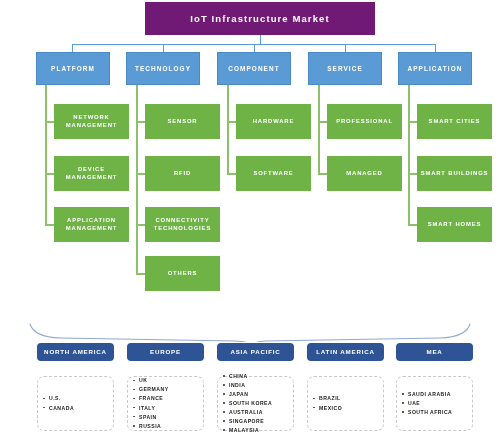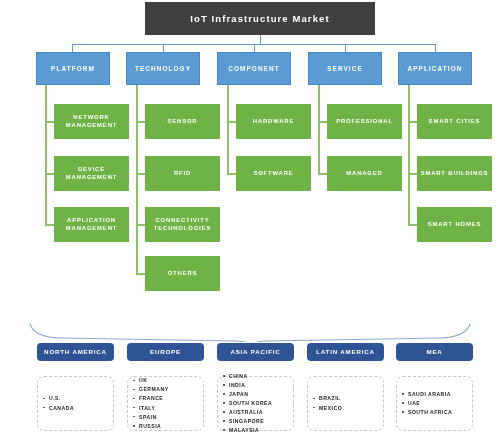--- a/index.html
+++ b/index.html
@@ -118,21 +118,21 @@
     width: 500px;
     height: 30px;
     z-index: 1;
   }
 </style>
 </head>
 <body>
 
 <div id="chart-root" style="background: rgb(255, 255, 255);">
 
-  <div class="node root-node" style="background: #404040;">
+  <div class="node root-node" style="background: #701a75;">
     <span>IoT Infrastructure Market</span>
   </div>
 
   <div class="conn conn-blue" style="left: 259.5px; top: 35px; width: 1px; height: 9px; background: rgb(91, 155, 213);"></div>
   <div class="conn conn-blue" style="left: 72px; top: 43.5px; width: 364px; height: 1px; background: rgb(91, 155, 213);"></div>
   <div class="conn conn-blue" style="left: 72px; top: 43.5px; width: 1px; height: 9px; background: rgb(91, 155, 213);"></div>
   <div class="conn conn-blue" style="left: 163px; top: 43.5px; width: 1px; height: 9px; background: rgb(91, 155, 213);"></div>
   <div class="conn conn-blue" style="left: 254px; top: 43.5px; width: 1px; height: 9px; background: rgb(91, 155, 213);"></div>
   <div class="conn conn-blue" style="left: 345px; top: 43.5px; width: 1px; height: 9px; background: rgb(91, 155, 213);"></div>
   <div class="conn conn-blue" style="left: 435px; top: 43.5px; width: 1px; height: 9px; background: rgb(91, 155, 213);"></div>

